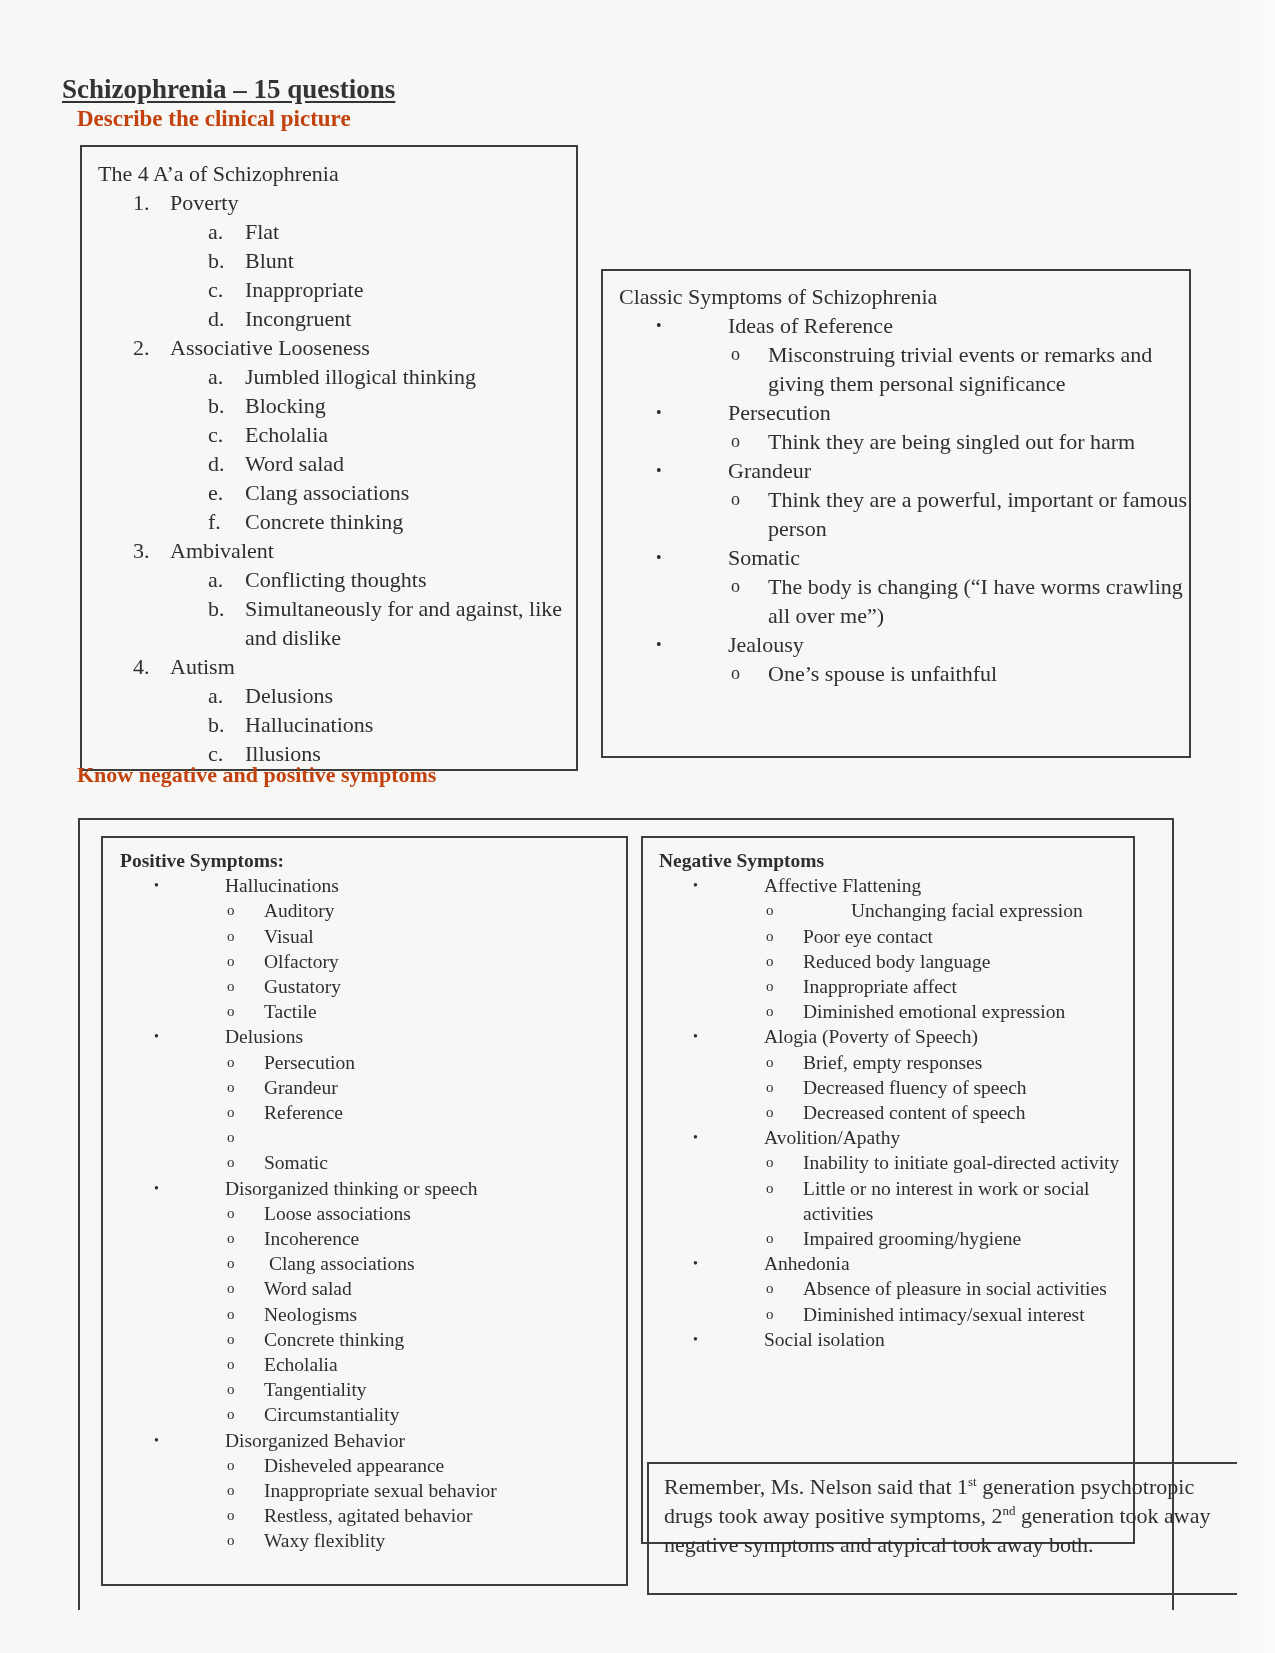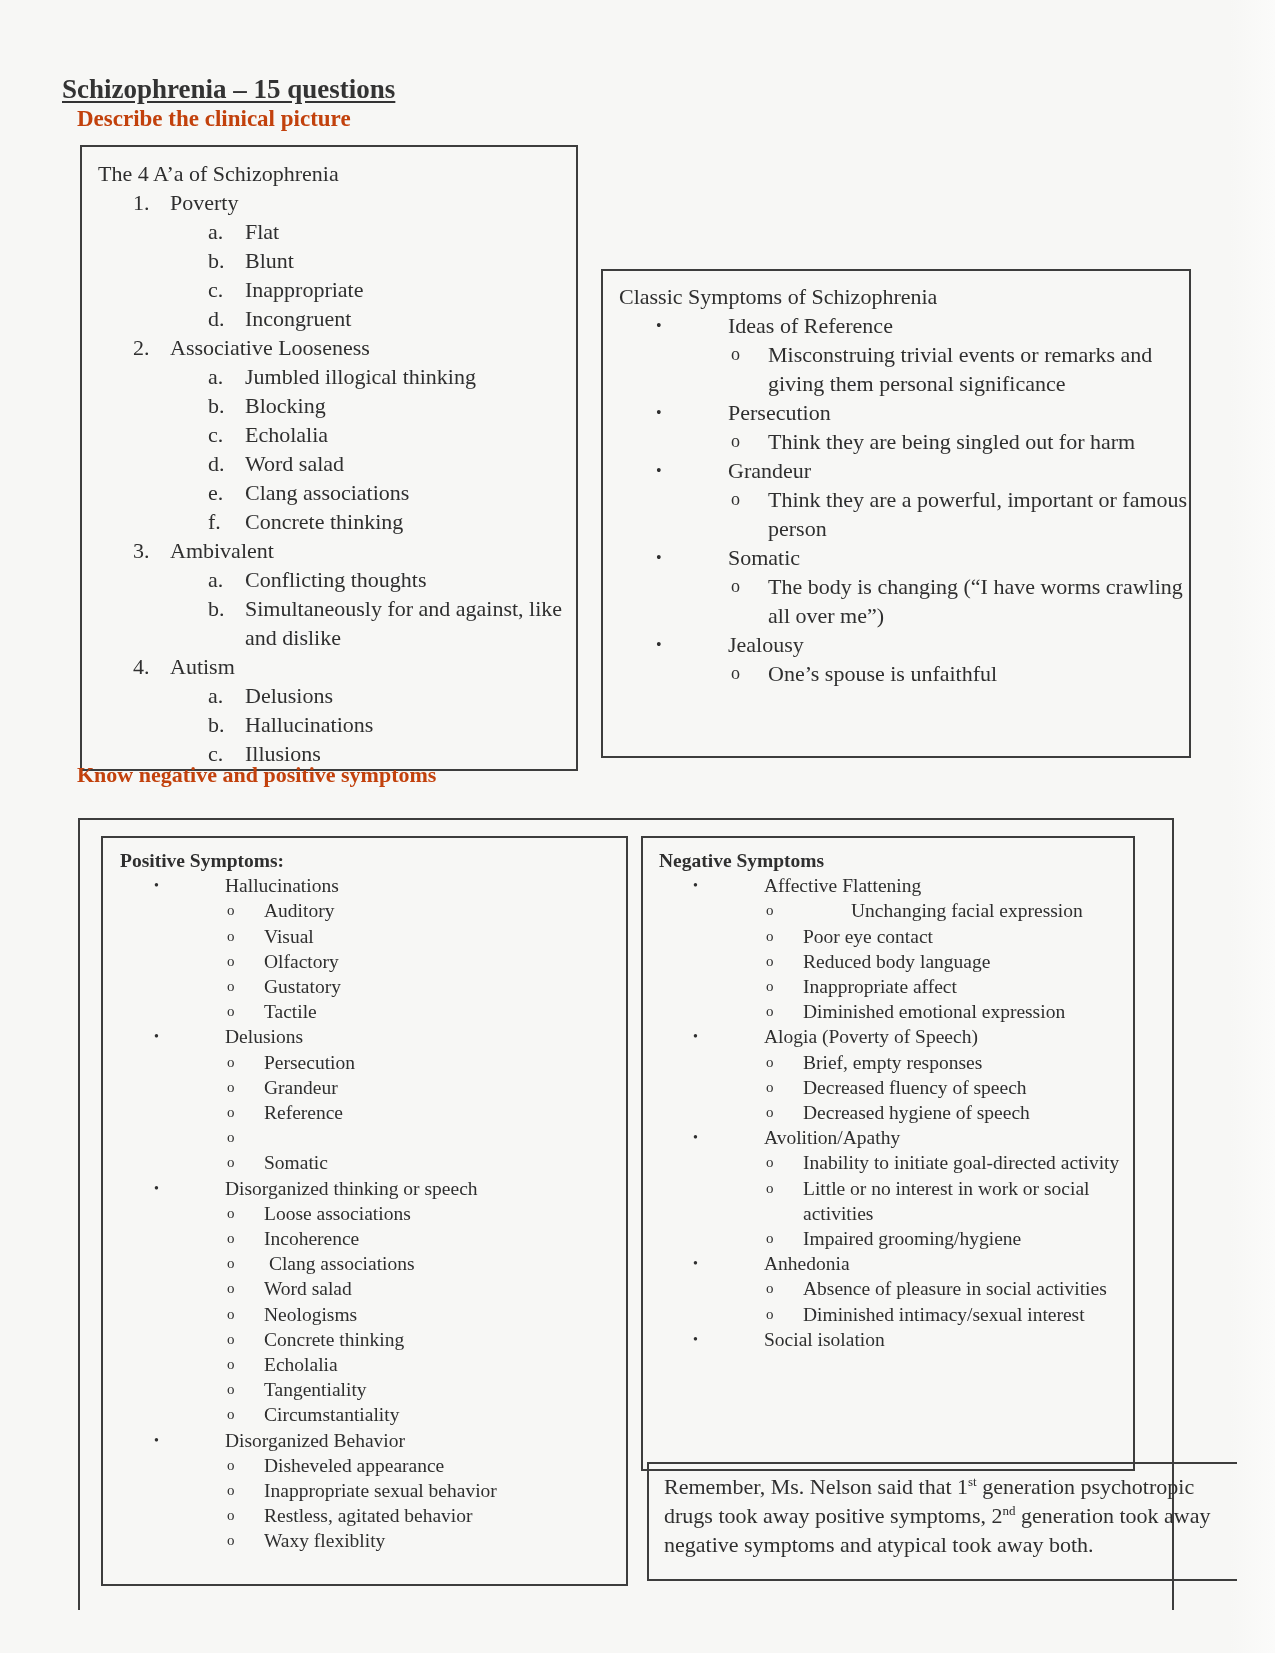--- a/index.html
+++ b/index.html
@@ -33,30 +33,30 @@
   #box-classic .l1 { padding-left: 37px; }
   #box-classic .l1 .marker { width: 72px; font-size: 16px; }
   #box-classic .l2 { padding-left: 112px; }
   #box-classic .l2 .marker { width: 37px; font-size: 18px; }
   #box-classic .l2 .txt { width: 410px; }
 
   
   #frame { left: 78px; top: 818px; width: 1096px; height: 792px; border-bottom: none; }
 
   #box-pos { left: 101px; top: 836px; width: 527px; height: 750px; padding: 10px 0 0 17px; font-size: 19.5px; line-height: 25.2px; }
-  #box-neg { left: 641px; top: 836px; width: 494px; height: 635px; padding: 10px 0 0 16px; font-size: 19.5px; line-height: 25.2px; }
+  #box-neg { left: 641px; top: 836px; width: 494px; height: 708px; padding: 10px 0 0 16px; font-size: 19.5px; line-height: 25.2px; }
   .sym .head { font-weight: bold; }
   .sym .l1 { padding-left: 34px; }
   .sym .l1 .marker { width: 71px; font-size: 14px; }
   .sym .l2 { padding-left: 107px; }
   .sym .l2 .marker { width: 37px; font-size: 15px; }
   #box-neg .l2 .txt { width: 290px; }
 
   
-  #box-note { left: 647px; top: 1462px; width: 590px; height: 119px; padding: 8px 0 0 15px; font-size: 22px; line-height: 29px; border-right: none; background: transparent; }
+  #box-note { left: 647px; top: 1462px; width: 590px; height: 133px; padding: 8px 0 0 15px; font-size: 22px; line-height: 29px; border-right: none; background: transparent; }
   #box-note sup { font-size: 13px; line-height: 0; vertical-align: super; }
 
   .scan-shadow { left: 1230px; top: 0; width: 45px; height: 1653px; background: linear-gradient(to right, #f7f7f5, #fbfbfa); }
 </style>
 </head>
 <body>
 
 <div class="abs scan-shadow"></div>
 
 <div class="abs title">Schizophrenia – 15 questions</div>
@@ -341,21 +341,21 @@
       <div class="row l2">
         <span class="marker">o</span>
         <span class="txt" style="white-space: pre-wrap;">Brief, empty responses</span>
       </div>
       <div class="row l2">
         <span class="marker">o</span>
         <span class="txt" style="white-space: pre-wrap;">Decreased fluency of speech</span>
       </div>
       <div class="row l2">
         <span class="marker">o</span>
-        <span class="txt" style="white-space: pre-wrap;">Decreased hygiene of speech</span>
+        <span class="txt" style="white-space: pre-wrap;">Decreased content of speech</span>
       </div>
       <div class="row l1">
         <span class="marker">•</span>
         <span class="txt" style="white-space: pre-wrap;">Avolition/Apathy</span>
       </div>
       <div class="row l2">
         <span class="marker">o</span>
         <span class="txt" style="white-space: pre-wrap;">Inability to initiate goal-directed activity</span>
       </div>
       <div class="row l2">

